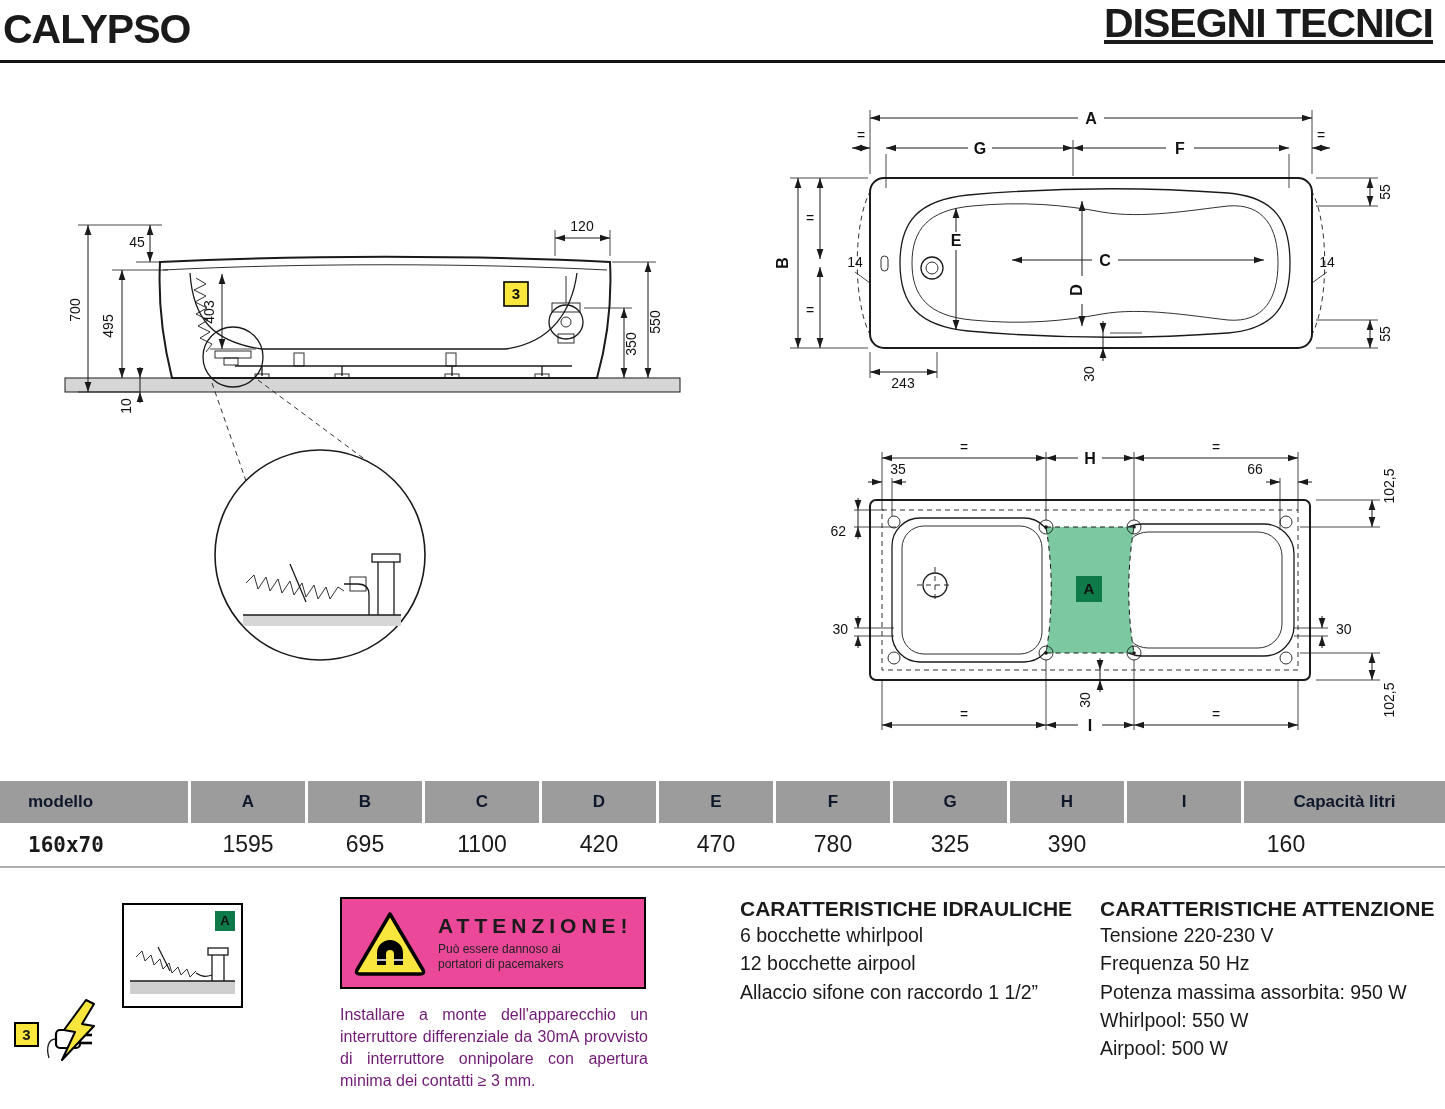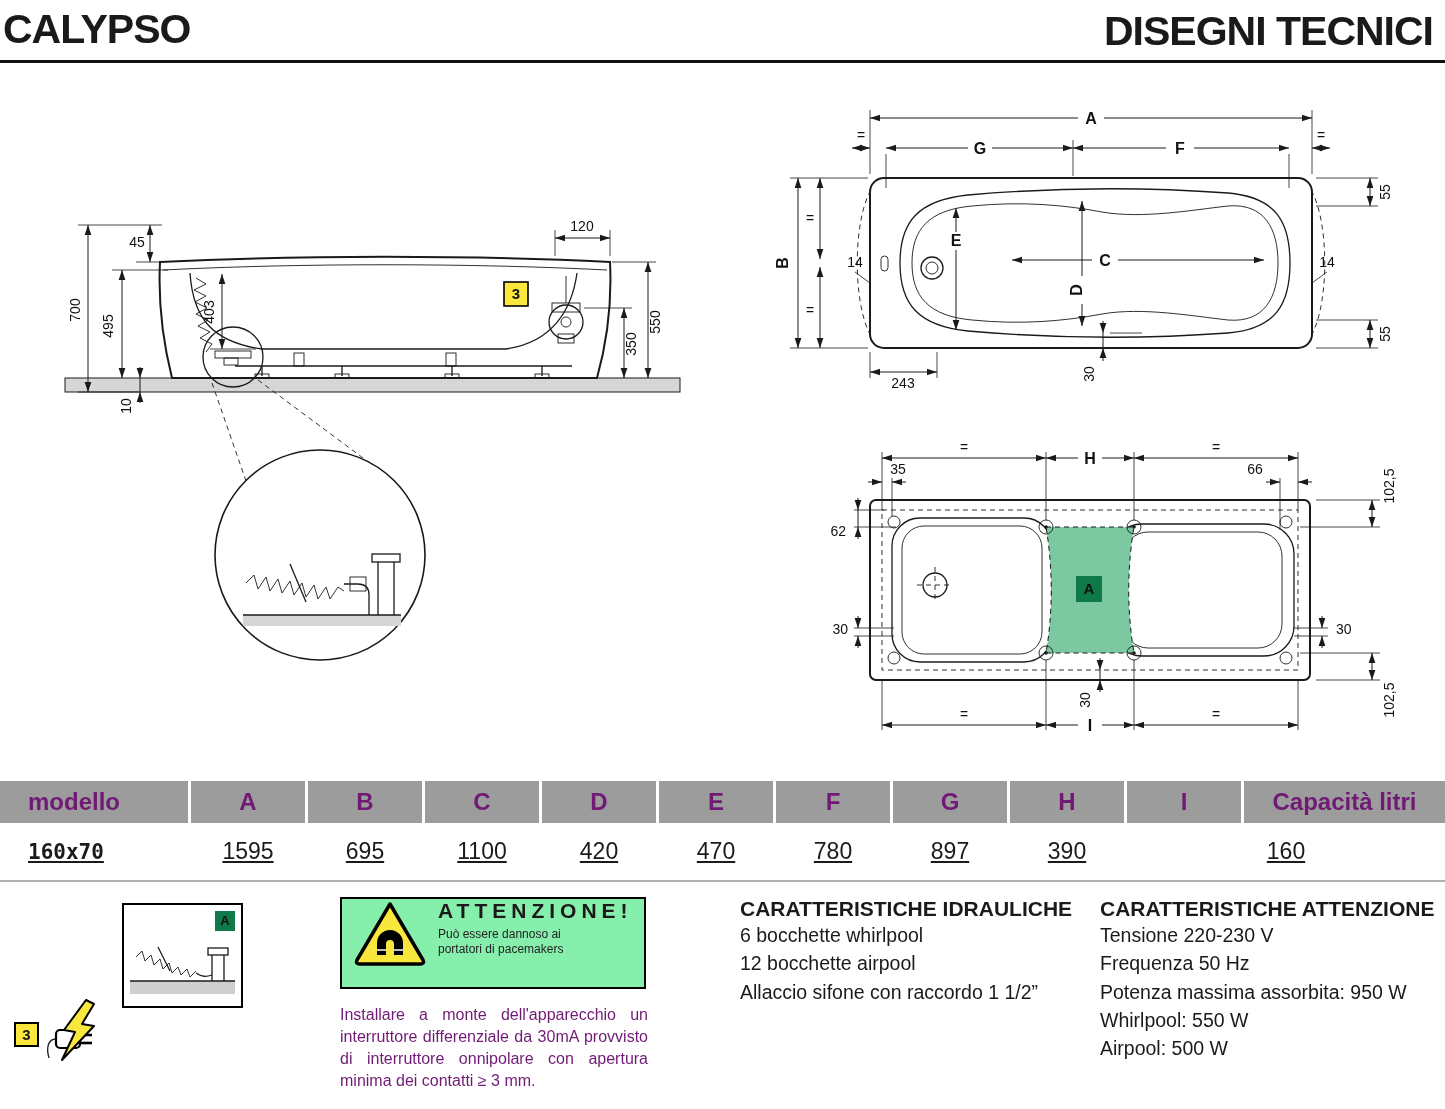--- a/index.html
+++ b/index.html
@@ -18,48 +18,48 @@
   .ext  { stroke:#1a1a1a; stroke-width:0.8; }
   .dim-l{ stroke:#1a1a1a; stroke-width:1; fill:none; }
   .dash { stroke-dasharray:5 4; }
   svg text { font-family:"Liberation Sans", sans-serif; fill:#111; }
   svg text.dim { font-size:14px; }
   svg text.ltr { font-size:16px; font-weight:bold; }
   svg text.bt  { font-size:15px; font-weight:bold; }
 
   
   .t-head, .t-row { display:flex; gap:3px; width:1445px; }
-  .t-head .t-cell { background:var(--header-gray,#9c9c9c); color:#701a75; font-weight:bold; font-size:24px;
+  .t-head .t-cell { background:var(--header-gray,#9c9c9c); color:#0f172a; font-weight:bold; font-size:17px;
                     height:42px; display:flex; align-items:center; justify-content:center; }
-  .t-row  .t-cell { height:57px; display:flex; align-items:center; justify-content:center; font-size:23px;text-decoration:underline; }
+  .t-row  .t-cell { height:43px; display:flex; align-items:center; justify-content:center; font-size:23px; }
   .t-row { border-bottom:2px solid #b0b0b0; }
   .c-model { width:188px; justify-content:flex-start !important; padding-left:28px; }
   .c-let   { width:114px; }
   .c-cap   { flex:1; }
   .t-row .c-model { font-family:"DejaVu Sans Mono", monospace; font-weight:bold; font-size:21px; }
 
   
   .badge-y { background:var(--yellow,#f9e73d); border:2px solid #000; font-weight:bold;
              display:flex; align-items:center; justify-content:center; font-size:15px; }
   .legend-box { border:2px solid #000; background:#fff; }
-  .att-box { border:2px solid #000; display:flex; align-items:flex-start; background:#86efac; }
+  .att-box { border:2px solid #000; display:flex; align-items:center; background:#ec4899; }
   .att-icon { width:96px; display:flex; align-items:center; justify-content:center; }
   .att-title { font-size:21px; font-weight:bold; letter-spacing:5px; margin-bottom:4px; }
   .att-line { font-size:12px; color:#222; line-height:1.25; }
   .note { font-size:16px; color:#701a75; text-align:justify; line-height:1.38; }
   .col-title { font-size:21px; font-weight:bold; }
   .col-item { font-size:19.5px; line-height:1.45; }
 </style>
 </head>
 <body>
 
 <div class="page">
 
   <div class="abs hdr" style="left:3px; top:6px;">CALYPSO</div>
-  <div class="abs hdr" style="right:12px; top:8px;">DISEGNI TECNICI</div>
+  <div class="abs hdr" style="right:12px; top:0;text-decoration:underline;">DISEGNI TECNICI</div>
   <div class="abs hrule" style="left:0; top:60px; width:1445px;"></div>
 
   <svg class="abs" style="left:0; top:70px;" width="730" height="700" viewBox="0 0 730 700">
     <defs>
       <marker id="arrowA" viewBox="0 0 10 8" refX="9.5" refY="4" markerWidth="11" markerHeight="9" orient="auto-start-reverse" markerUnits="userSpaceOnUse">
         <path d="M0,0.8 L9.5,4 L0,7.2 Z" fill="#1a1a1a"></path>
       </marker>
     </defs>
 
     <g>
@@ -353,21 +353,21 @@
       <div class="t-cell c-cap">Capacità litri</div>
     </div>
     <div class="t-row">
       <div class="t-cell c-model">160x70</div>
       <div class="t-cell c-let">1595</div>
       <div class="t-cell c-let">695</div>
       <div class="t-cell c-let">1100</div>
       <div class="t-cell c-let">420</div>
       <div class="t-cell c-let">470</div>
       <div class="t-cell c-let">780</div>
-      <div class="t-cell c-let">897</div>
+      <div class="t-cell c-let">325</div>
       <div class="t-cell c-let">390</div>
       <div class="t-cell c-cap">160</div>
     </div>
   </div>
 
   <div class="abs legend-box" style="left:122px; top:903px; width:121px; height:105px;">
     <svg width="117" height="101" viewBox="0 0 117 101">
       <rect x="6" y="76" width="105" height="13" fill="#cfcfcf"></rect>
       <line x1="6" y1="76" x2="111" y2="76" class="ln"></line>
       <line x1="88" y1="50" x2="88" y2="76" class="ln"></line>

